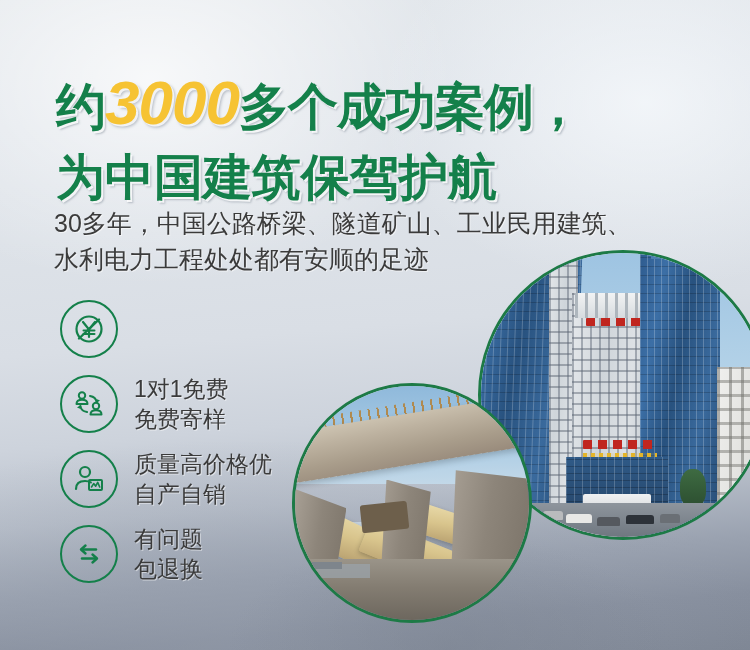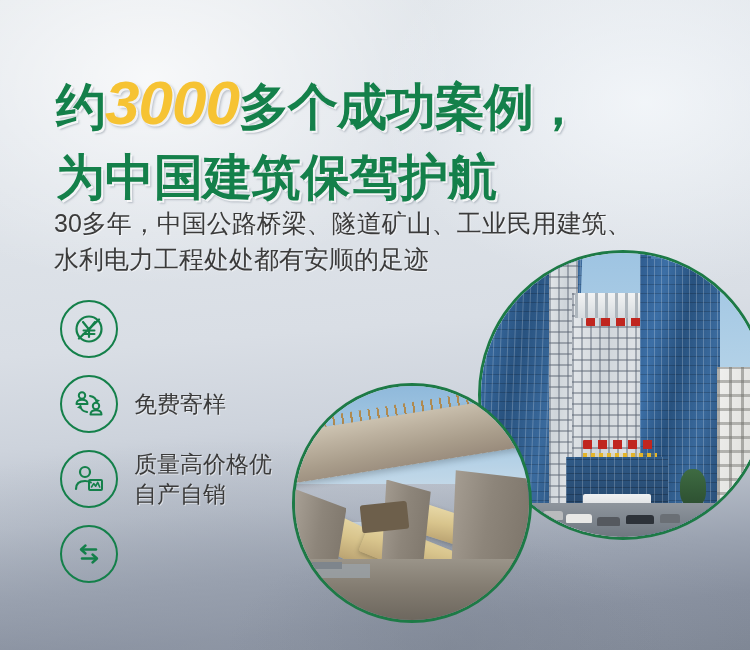--- a/index.html
+++ b/index.html
@@ -255,20 +255,21 @@
           <path d="M5.5 18 q0-4.2 5.5-4.2 t5.5 4.2 z" fill="none" stroke="#14804a" stroke-width="2" stroke-linejoin="round"></path>
           <circle cx="25" cy="20" r="3.2" fill="none" stroke="#14804a" stroke-width="2"></circle>
           <path d="M19.5 28.5 q0-4.2 5.5-4.2 t5.5 4.2 z" fill="none" stroke="#14804a" stroke-width="2" stroke-linejoin="round"></path>
           <path d="M19 10 q6 1 6.5 6" fill="none" stroke="#14804a" stroke-width="2" stroke-linecap="round"></path>
           <path d="M25.8 16.8 l-0.4 -3.8 l3.6 1.4 z" fill="#14804a"></path>
           <path d="M16 26 q-6 -1 -6.5 -6" fill="none" stroke="#14804a" stroke-width="2" stroke-linecap="round"></path>
           <path d="M9.2 19.2 l0.4 3.8 l-3.6 -1.4 z" fill="#14804a"></path>
         </svg>
       </span>
       <span class="feat-text">
+        <span>1对1免费</span>
         <span>免费寄样</span>
       </span>
     </div>
 
     <div class="feature">
       <span class="feat-icon">
         <svg width="36" height="36" viewBox="0 0 36 36">
           <circle cx="14" cy="11" r="5" fill="none" stroke="#14804a" stroke-width="2.2"></circle>
           <path d="M5 28 q0-8 9-8 q3.4 0 5.8 1.4" fill="none" stroke="#14804a" stroke-width="2.2" stroke-linecap="round"></path>
           <rect x="18" y="19" width="13" height="10" rx="1" fill="none" stroke="#14804a" stroke-width="2"></rect>
@@ -283,20 +284,24 @@
 
     <div class="feature">
       <span class="feat-icon">
         <svg width="36" height="36" viewBox="0 0 36 36">
           <path d="M25 13.5 H11" fill="none" stroke="#14804a" stroke-width="2.4" stroke-linecap="round"></path>
           <path d="M14.5 9.5 L10 13.5 L14.5 17.5" fill="none" stroke="#14804a" stroke-width="2.4" stroke-linecap="round" stroke-linejoin="round"></path>
           <path d="M11 22.5 H25" fill="none" stroke="#14804a" stroke-width="2.4" stroke-linecap="round"></path>
           <path d="M21.5 18.5 L26 22.5 L21.5 26.5" fill="none" stroke="#14804a" stroke-width="2.4" stroke-linecap="round" stroke-linejoin="round"></path>
         </svg>
       </span>
+      <span class="feat-text">
+        <span>有问题</span>
+        <span>包退换</span>
+      </span>
     </div>
 
   </div>
 
   <div class="photo photo-building">
     <div class="photo-inner">
       <div class="sky-b"></div>
 
       <div class="twr twr-glass" style="left:-6%; top:-12%; width:40%; height:112%; transform:skewX(-2deg);">
         <div class="twr-grid"></div>

